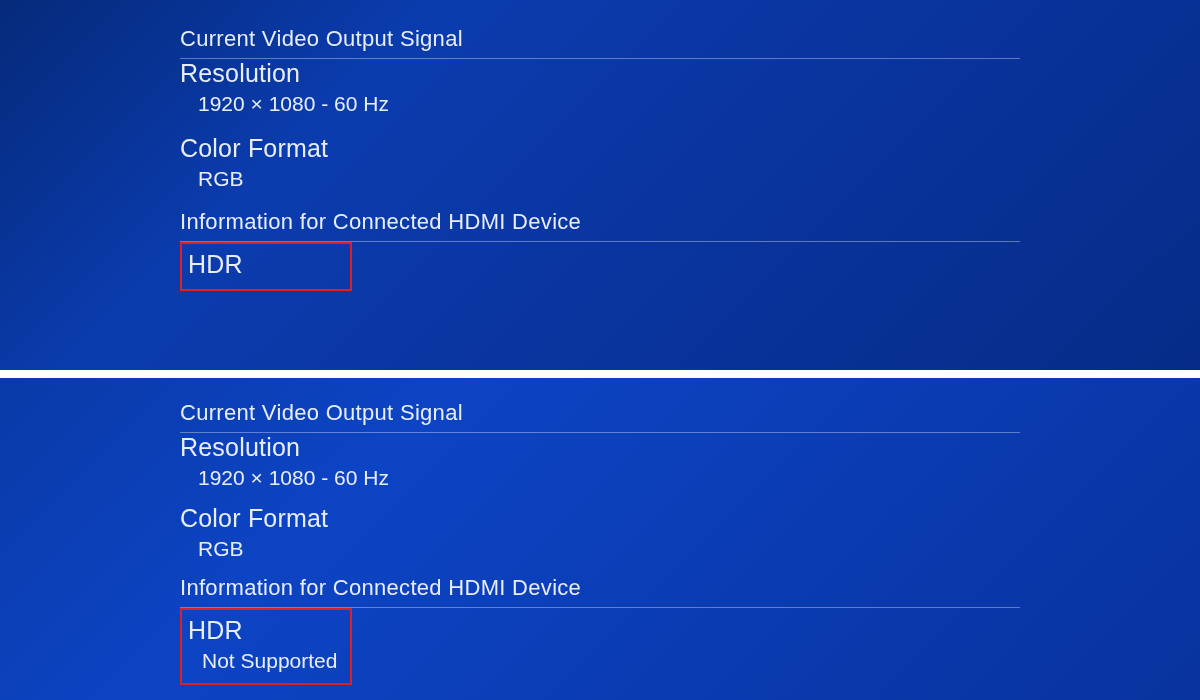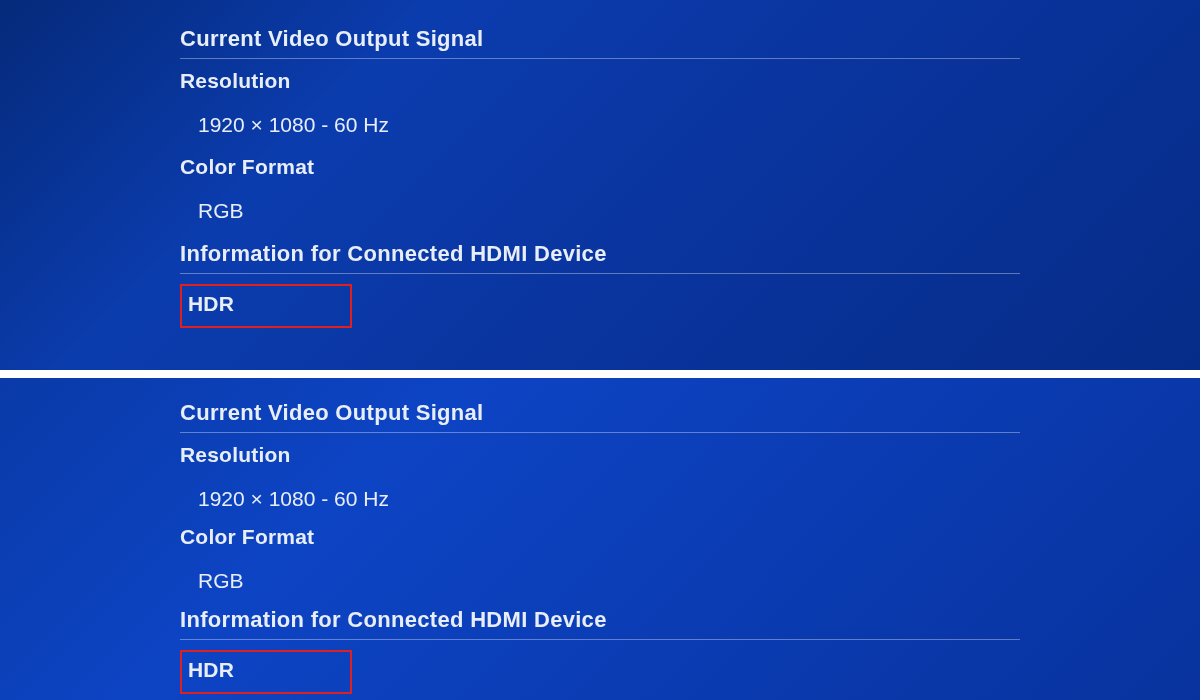--- a/index.html
+++ b/index.html
@@ -26,40 +26,39 @@
     .panel-bottom {
       height: 330px;
       background: linear-gradient(135deg, #0a3aa8 0%, #0d44c4 30%, #0b3cb4 60%, #08339e 100%);
     }
     .divider-white {
       height: 8px;
       background: #ffffff;
     }
     .section-heading {
       font-size: 22px;
-      font-weight: 700;
+      font-weight: 400;
       letter-spacing: 0.3px;
       border-bottom: 1px solid rgba(255,255,255,0.35);
       padding-bottom: 6px;
-      margin-bottom: 10px;
       margin-top: 4px;
     }
     .field {
       margin-bottom: 18px;
     }
     .field-label {
-      font-size: 21px;
-      font-weight: 700;
+      font-size: 25px;
+      font-weight: 400;
       letter-spacing: 0.2px;
     }
     .field-value {
       font-size: 21px;
       font-weight: 300;
       padding-left: 18px;
-      margin-top: 20px;
+      margin-top: 4px;
     }
     .hdr-box {
       border: 2.5px solid #e02020;
       padding: 6px 4px 10px 6px;
       display: inline-block;
       min-width: 172px;
     }
     .hdr-box .field-label {
       padding-left: 0;
     }
@@ -117,15 +116,16 @@
   <div class="field">
     <div class="field-label">Color Format</div>
     <div class="field-value">RGB</div>
   </div>
 
   <div class="section2">
     <div class="section-heading">Information for Connected HDMI Device</div>
 
     <div class="hdr-box">
       <div class="field-label">HDR</div>
+      <div class="field-value">Not Supported</div>
     </div>
   </div>
 </div>
 
 </body></html>

